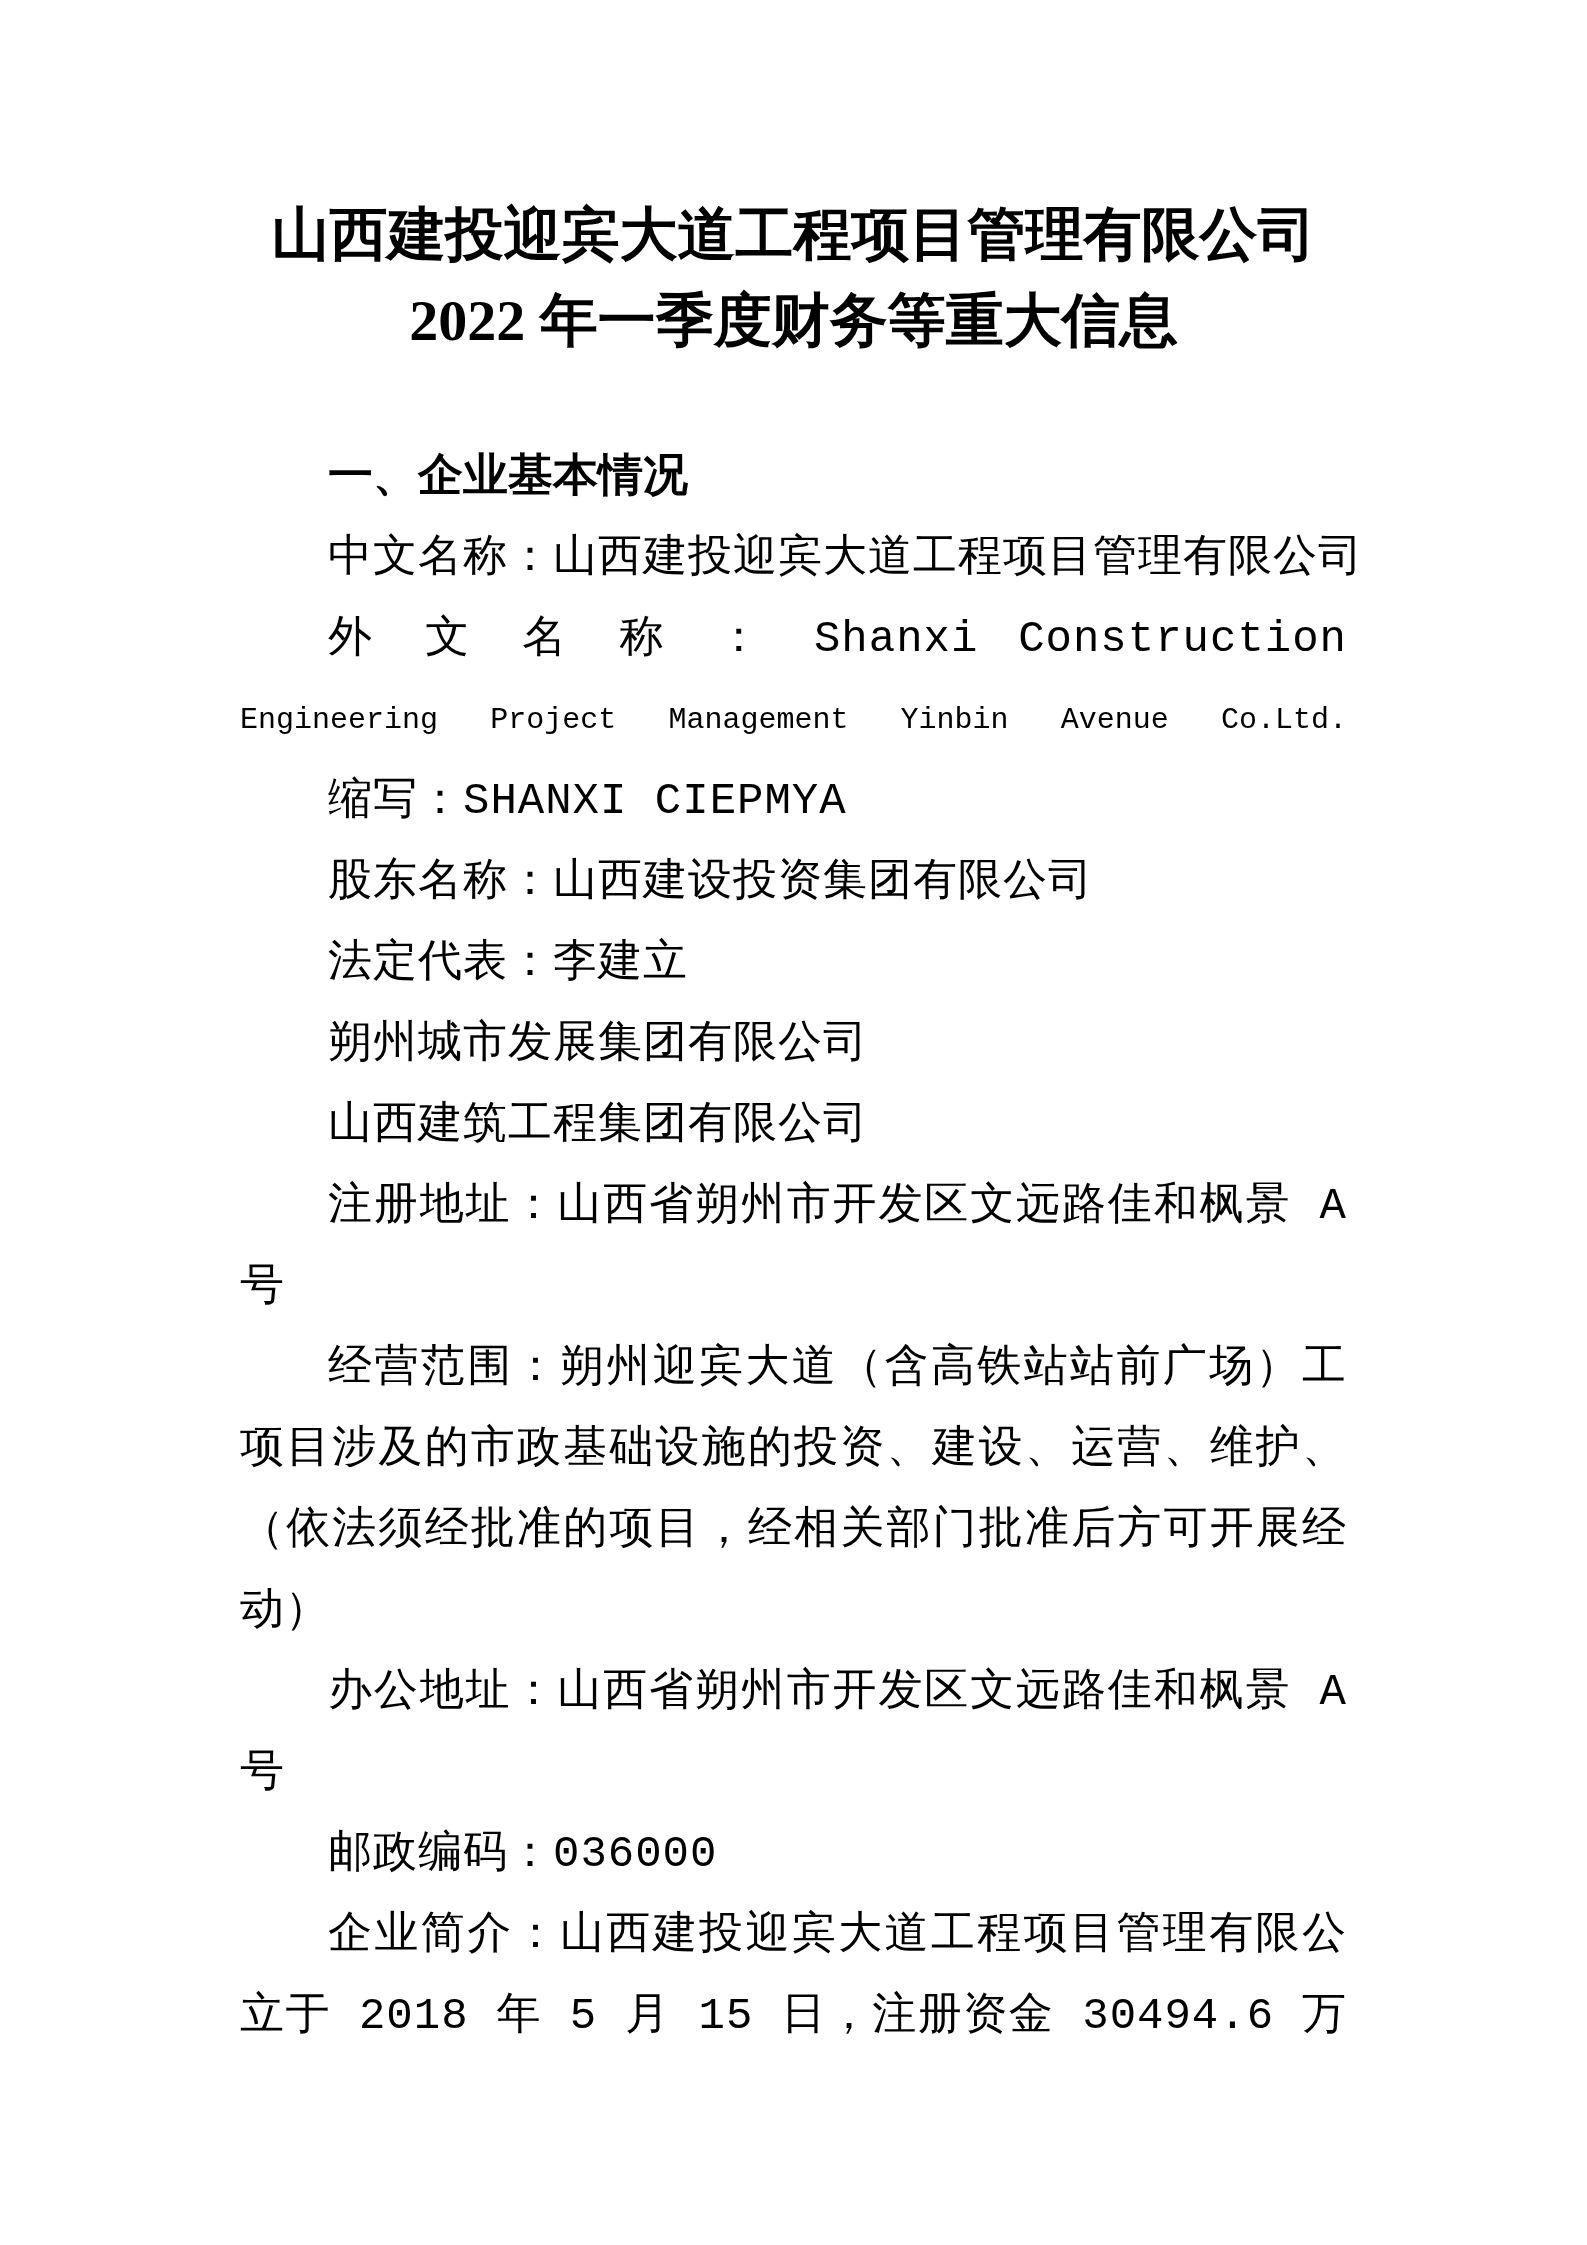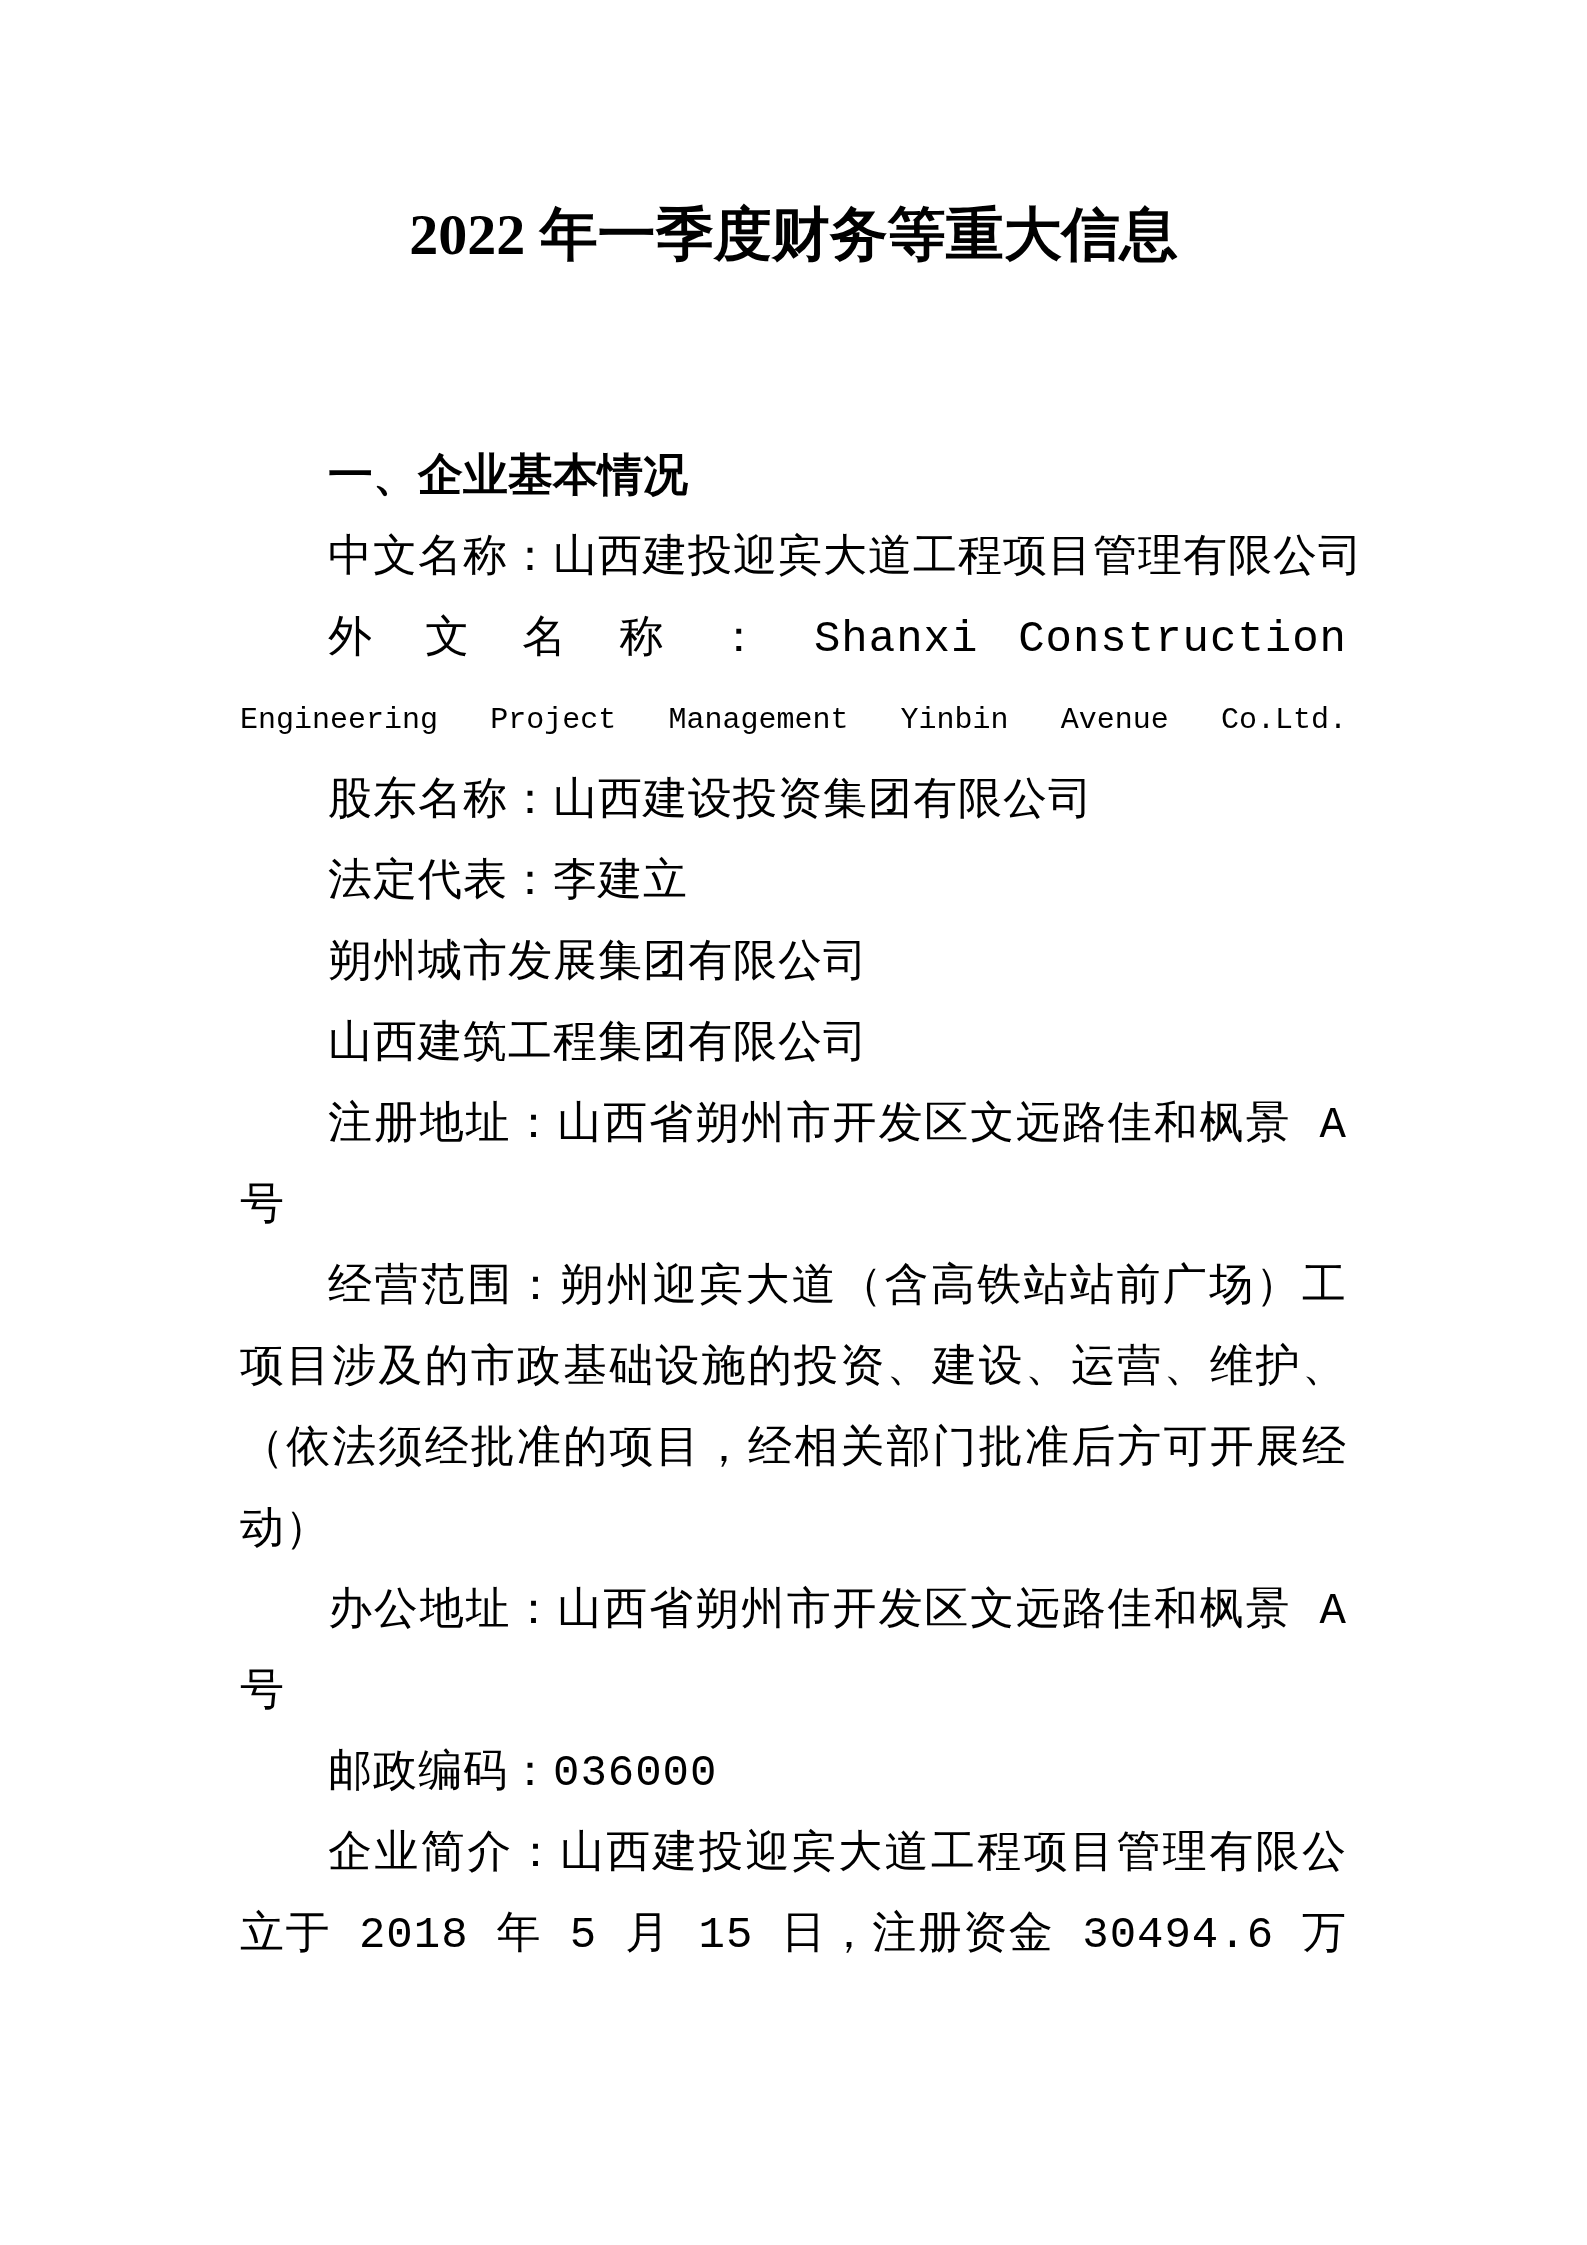--- a/index.html
+++ b/index.html
@@ -58,29 +58,31 @@
     overflow: hidden;
   }
   .lat { font-size: 30px; letter-spacing: 0; }
 </style>
 </head>
 <body>
 
 <div class="page">
 
   <div class="title-block">
+    <div class="title-line">山西建投迎宾大道工程项目管理有限公司</div>
     <div class="title-line">2022 年一季度财务等重大信息</div>
   </div>
 
   <div class="section-heading">一、企业基本情况</div>
 
   <div class="body-block">
     <div class="ln ind">中文名称：山西建投迎宾大道工程项目管理有限公司</div>
     <div class="ln ind spread">外 文 名 称 ： Shanxi Construction Investment</div>
     <div class="ln lat spread">Engineering Project Management Yinbin Avenue Co.Ltd.</div>
+    <div class="ln ind">缩写：SHANXI CIEPMYA</div>
     <div class="ln ind">股东名称：山西建设投资集团有限公司</div>
     <div class="ln ind">法定代表：李建立</div>
     <div class="ln ind">朔州城市发展集团有限公司</div>
     <div class="ln ind">山西建筑工程集团有限公司</div>
     <div class="ln ind spread">注册地址：山西省朔州市开发区文远路佳和枫景 A 区 23</div>
     <div class="ln">号</div>
     <div class="ln ind spread">经营范围：朔州迎宾大道（含高铁站站前广场）工程 PPP</div>
     <div class="ln spread">项目涉及的市政基础设施的投资、建设、运营、维护、管理。</div>
     <div class="ln spread">（依法须经批准的项目，经相关部门批准后方可开展经营活</div>
     <div class="ln">动）</div>

